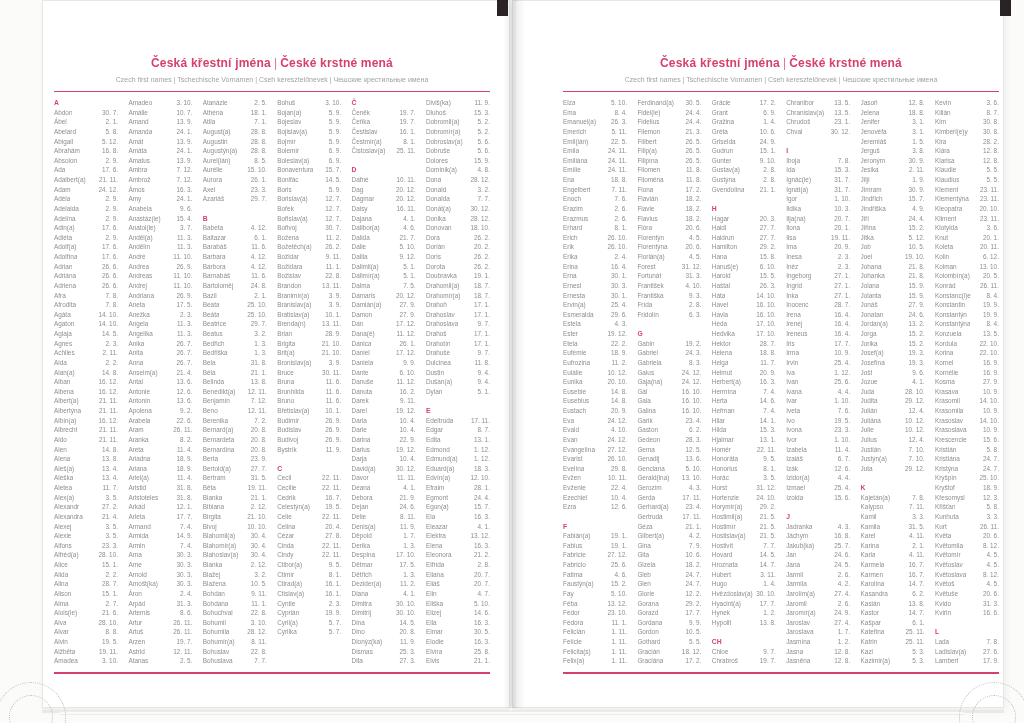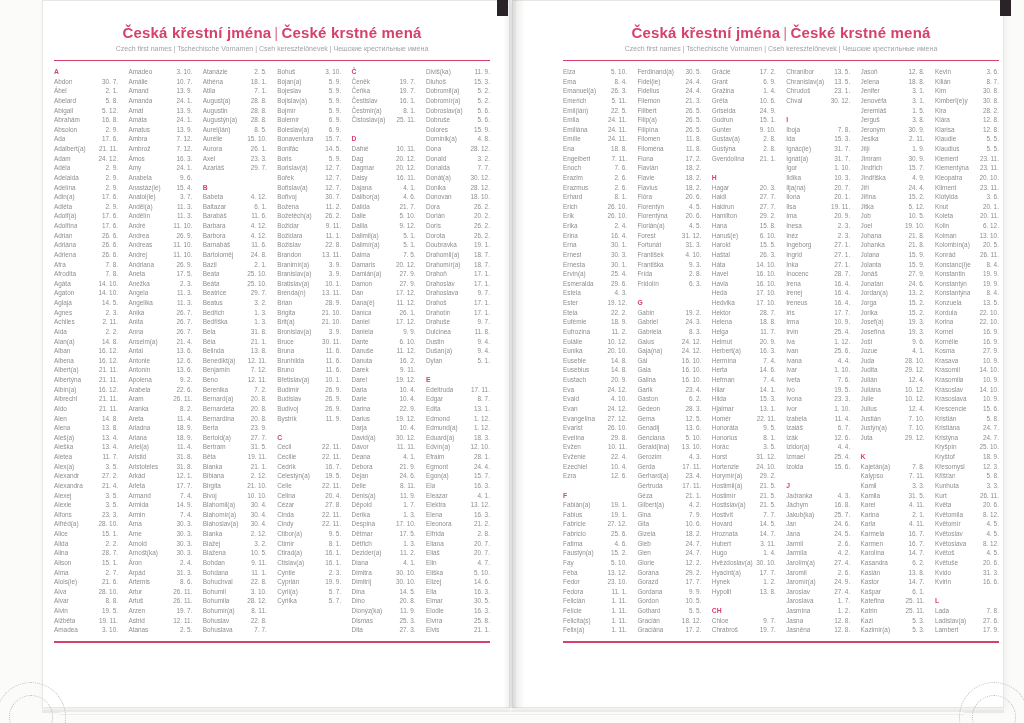--- a/index.html
+++ b/index.html
@@ -5,21 +5,21 @@
   html,body{margin:0;padding:0;background:#fbfbfa;width:1024px;height:723px;overflow:hidden;
             font-family:"Liberation Sans",sans-serif;}
   .book{position:relative;width:1024px;height:723px;}
   .page{position:absolute;top:0;height:708px;background:#fff;border:1px solid #e7e7e4;box-sizing:border-box;
         box-shadow:0 2px 0 #f1f1ef,0 5px 0 #e9e9e6,2px 2px 7px rgba(0,0,0,.05);}
   .page-left{left:42px;width:468px;}
   .page-right{left:512px;width:492px;}
   .content{position:relative;height:100%;}
   .page-left .content{margin:0 19px 0 11px;}
   .page-right .content{margin:0 4px 0 50px;}
-  .page-title{padding-top:23px;text-align:center;font-size:15px;font-weight:bold;color:var(--accent);
+  .page-title{padding-top:54px;text-align:center;font-size:12px;font-weight:bold;color:var(--accent);
               letter-spacing:.2px;line-height:17px;white-space:nowrap;}
   .page-title .sep{font-weight:normal;opacity:.75;padding:0 3px;}
   .page-subtitle{text-align:center;font-size:7px;color:#a2a2a2;line-height:10px;margin-top:3px;white-space:nowrap;}
   .rule{height:1px;background:var(--accent);margin-top:6px;}
   .rule.bottom{height:1.5px;margin-top:6px;}
   .cols{display:flex;justify-content:space-between;margin-top:6px;height:568px;overflow:hidden;}
   .col{width:64px;display:flex;flex-direction:column;}
   .row{display:flex;justify-content:space-between;height:9.63px;line-height:9.63px;font-size:6.4px;
        color:#8e8e8e;white-space:nowrap;}
   .row .nm{overflow:hidden;}

